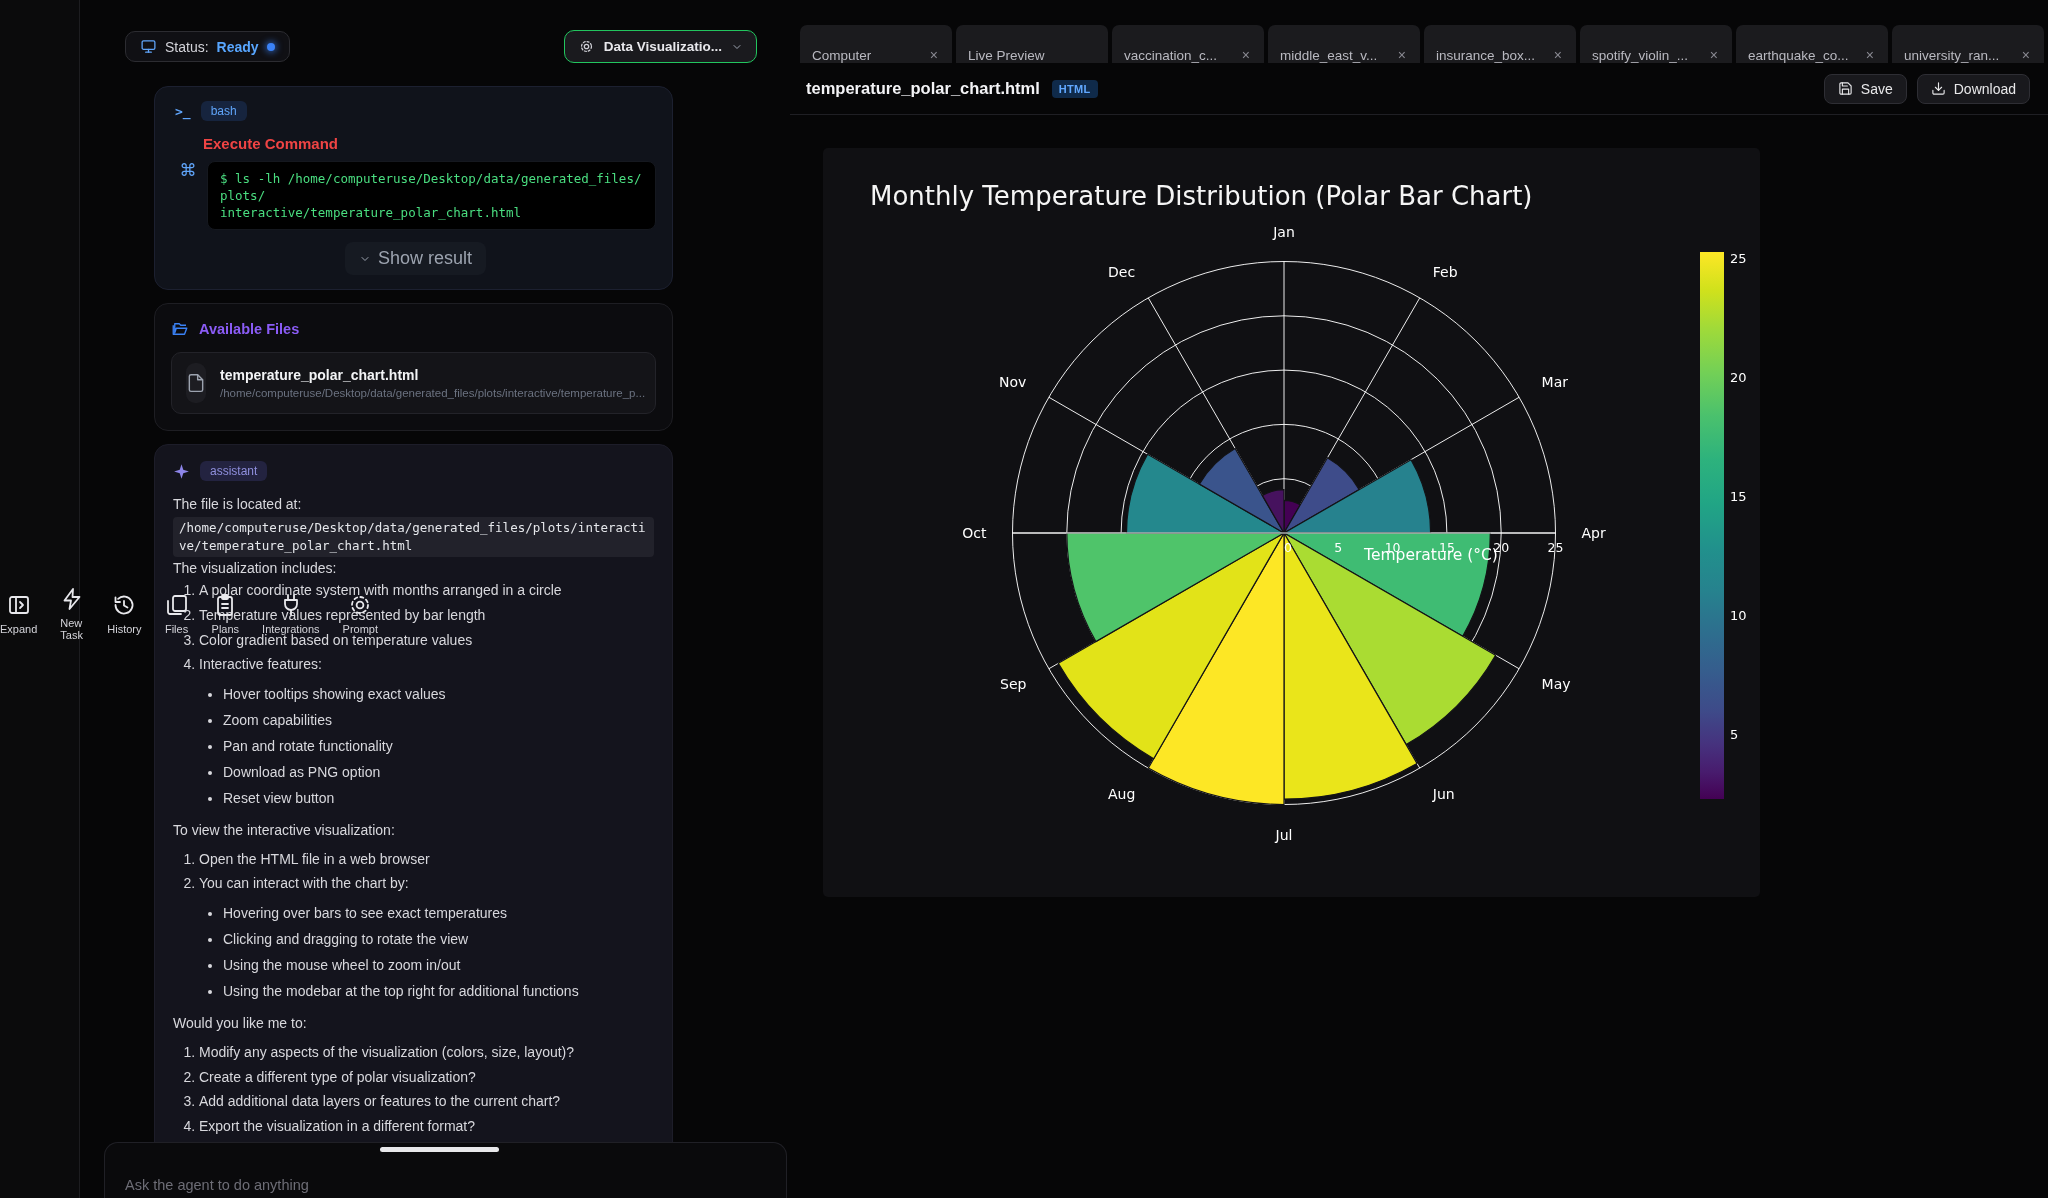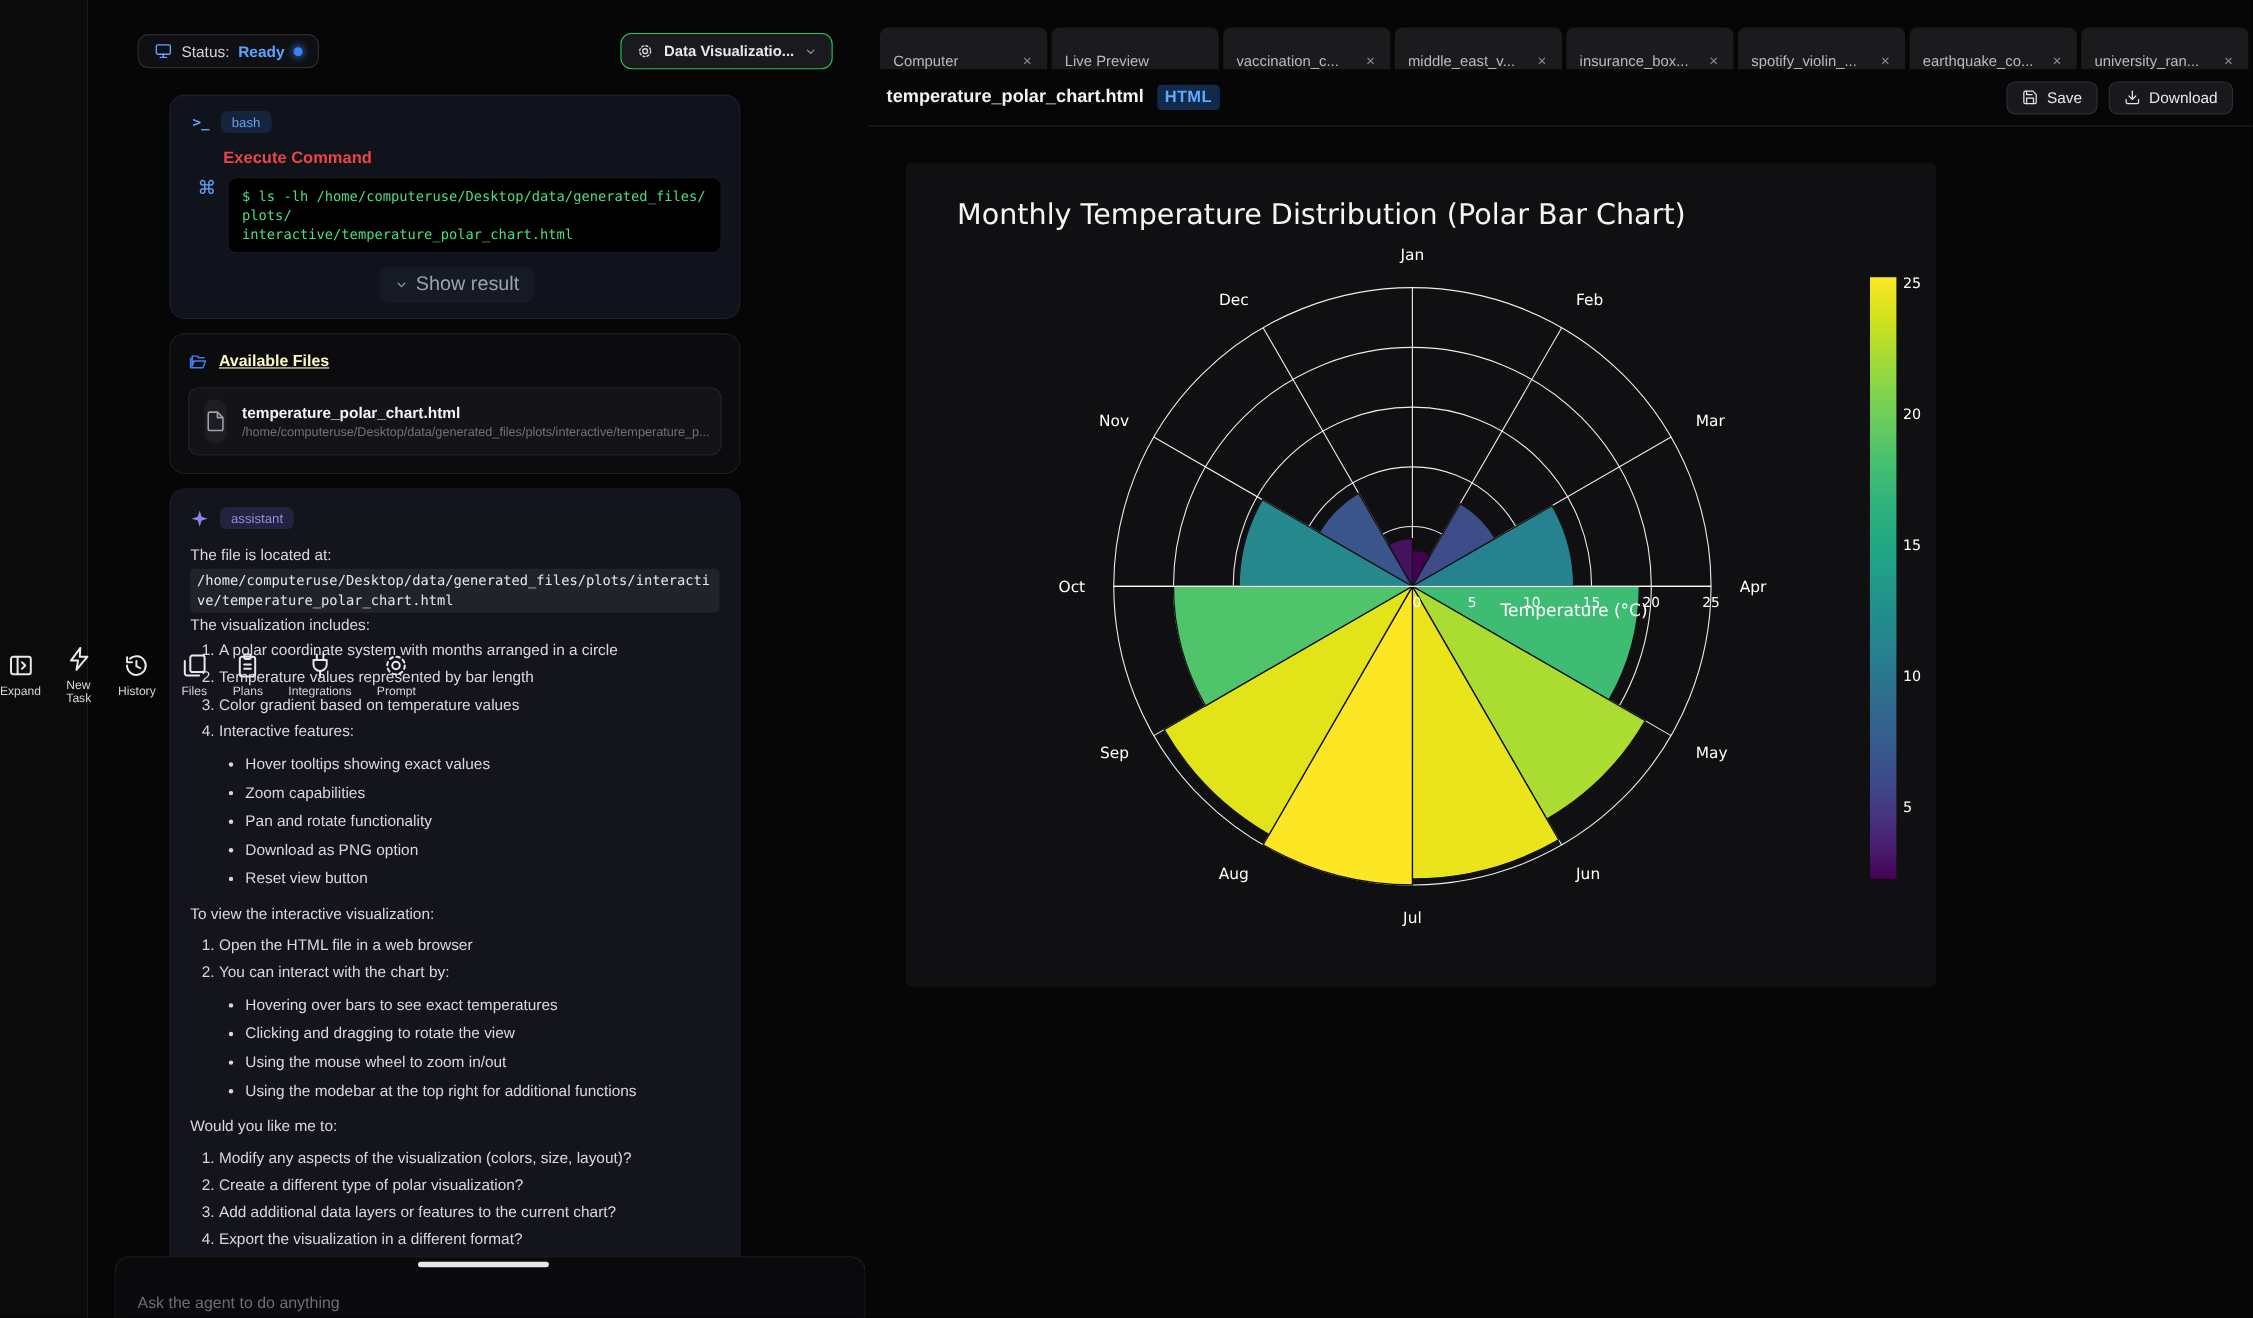--- a/index.html
+++ b/index.html
@@ -53,21 +53,21 @@
     color:#9ca3af; font-size:18px; padding:6px 14px; cursor:pointer;
     font-family:inherit; }
   .chev { width:12px; height:12px; stroke:#9ca3af; fill:none; stroke-width:2;
     stroke-linecap:round; stroke-linejoin:round; }
 
   .files-card { background:#0c0c0f; border:1px solid #1e1e23; padding:16px;
     margin-top:13px; }
   .files-head { display:flex; align-items:center; gap:10px; }
   .files-head svg { width:18px; height:18px; stroke:#3b82f6; fill:none;
     stroke-width:1.8; stroke-linejoin:round; }
-  .files-title { font-size:14.5px; font-weight:bold; color:#fef9c3;text-decoration:underline; }
+  .files-title { font-size:14.5px; font-weight:bold; color:#8b5cf6; }
   .file-row { display:flex; align-items:center; gap:14px; margin-top:14px;
     background:#141418; border:1px solid #232329; border-radius:10px; padding:10px 14px;
     cursor:pointer; }
   .file-thumb { width:40px; height:40px; border-radius:9px; background:#1d1d22;
     display:flex; align-items:center; justify-content:center; }
   .file-thumb svg { width:20px; height:20px; stroke:#9ca3af; fill:none; stroke-width:1.7;
     stroke-linejoin:round; }
   .file-name { font-size:14px; font-weight:bold; color:#f3f4f6; }
   .file-path { font-size:11.5px; color:#6b7280; margin-top:4px; }
 
@@ -103,21 +103,21 @@
   .tabbar { display:flex; gap:4px; padding:25px 0 0 10px; height:63px; }
   .tab { width:152px; height:38px; background:#1b1b1e; border-radius:7px 7px 0 0;
     display:flex; align-items:flex-end; justify-content:space-between; padding:0 12px;
     cursor:pointer; }
   .tab .t { font-size:13.5px; color:#b9b9c0; white-space:nowrap; overflow:hidden; }
   .tab .x { color:#8a8a92; font-size:14px; padding:0 2px; cursor:pointer; }
   .file-head { height:52px; border-bottom:1px solid #1f1f24; display:flex;
     align-items:center; justify-content:space-between; padding:0 18px 0 16px; }
   .fh-left { display:flex; align-items:center; gap:12px; }
   .fh-name { font-size:16.5px; font-weight:bold; color:#f3f3f6; }
-  .badge { background:#0f2a4a; color:#61a8ff; font-size:15px; font-weight:bold;
+  .badge { background:#0f2a4a; color:#61a8ff; font-size:11px; font-weight:bold;
     border-radius:4px; padding:3px 7px; letter-spacing:.3px; }
   .fh-right { display:flex; gap:10px; }
   .btn { display:flex; align-items:center; gap:8px; background:#19191d;
     border:1px solid #2e2e34; border-radius:8px; color:#e8e8ea; font-size:14px;
     padding:6px 13px; cursor:pointer; font-family:inherit; }
   .btn svg { width:15px; height:15px; stroke:#e8e8ea; fill:none; stroke-width:1.8;
     stroke-linecap:round; stroke-linejoin:round; }
 
   .chart-card { position:absolute; left:33px; top:148px; width:937px; height:749px;
     background:#101013; border-radius:5px; }

